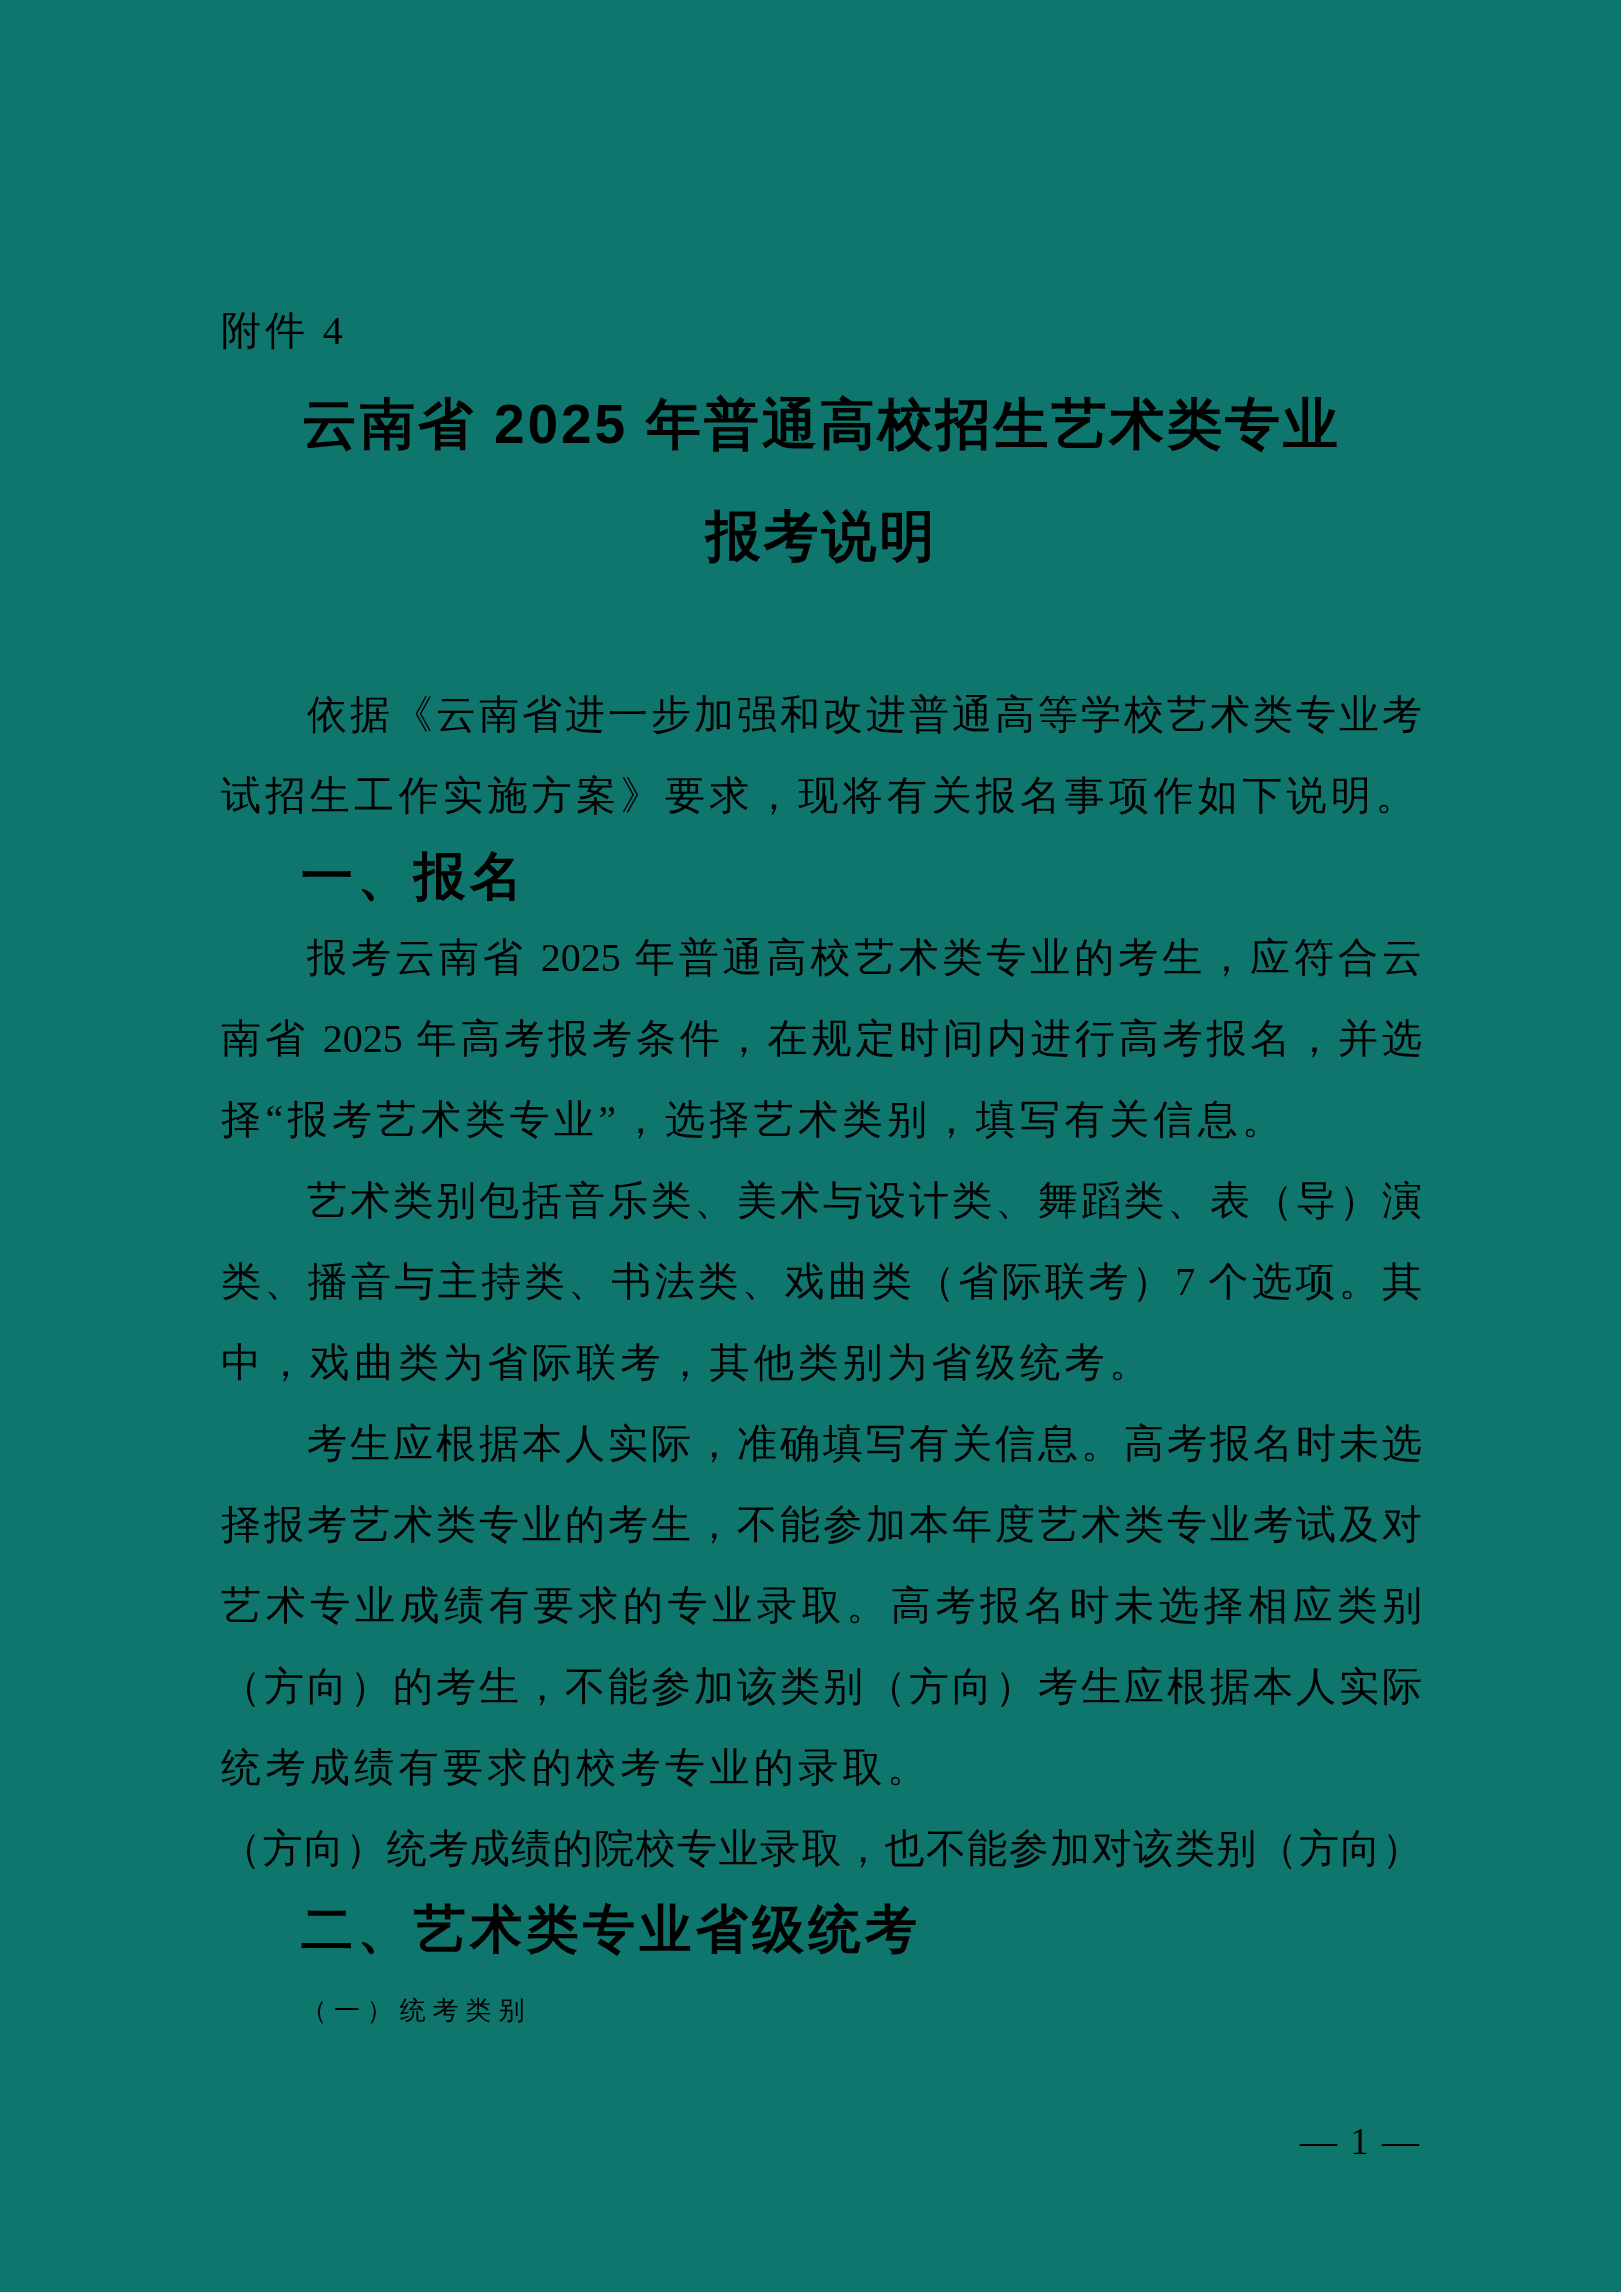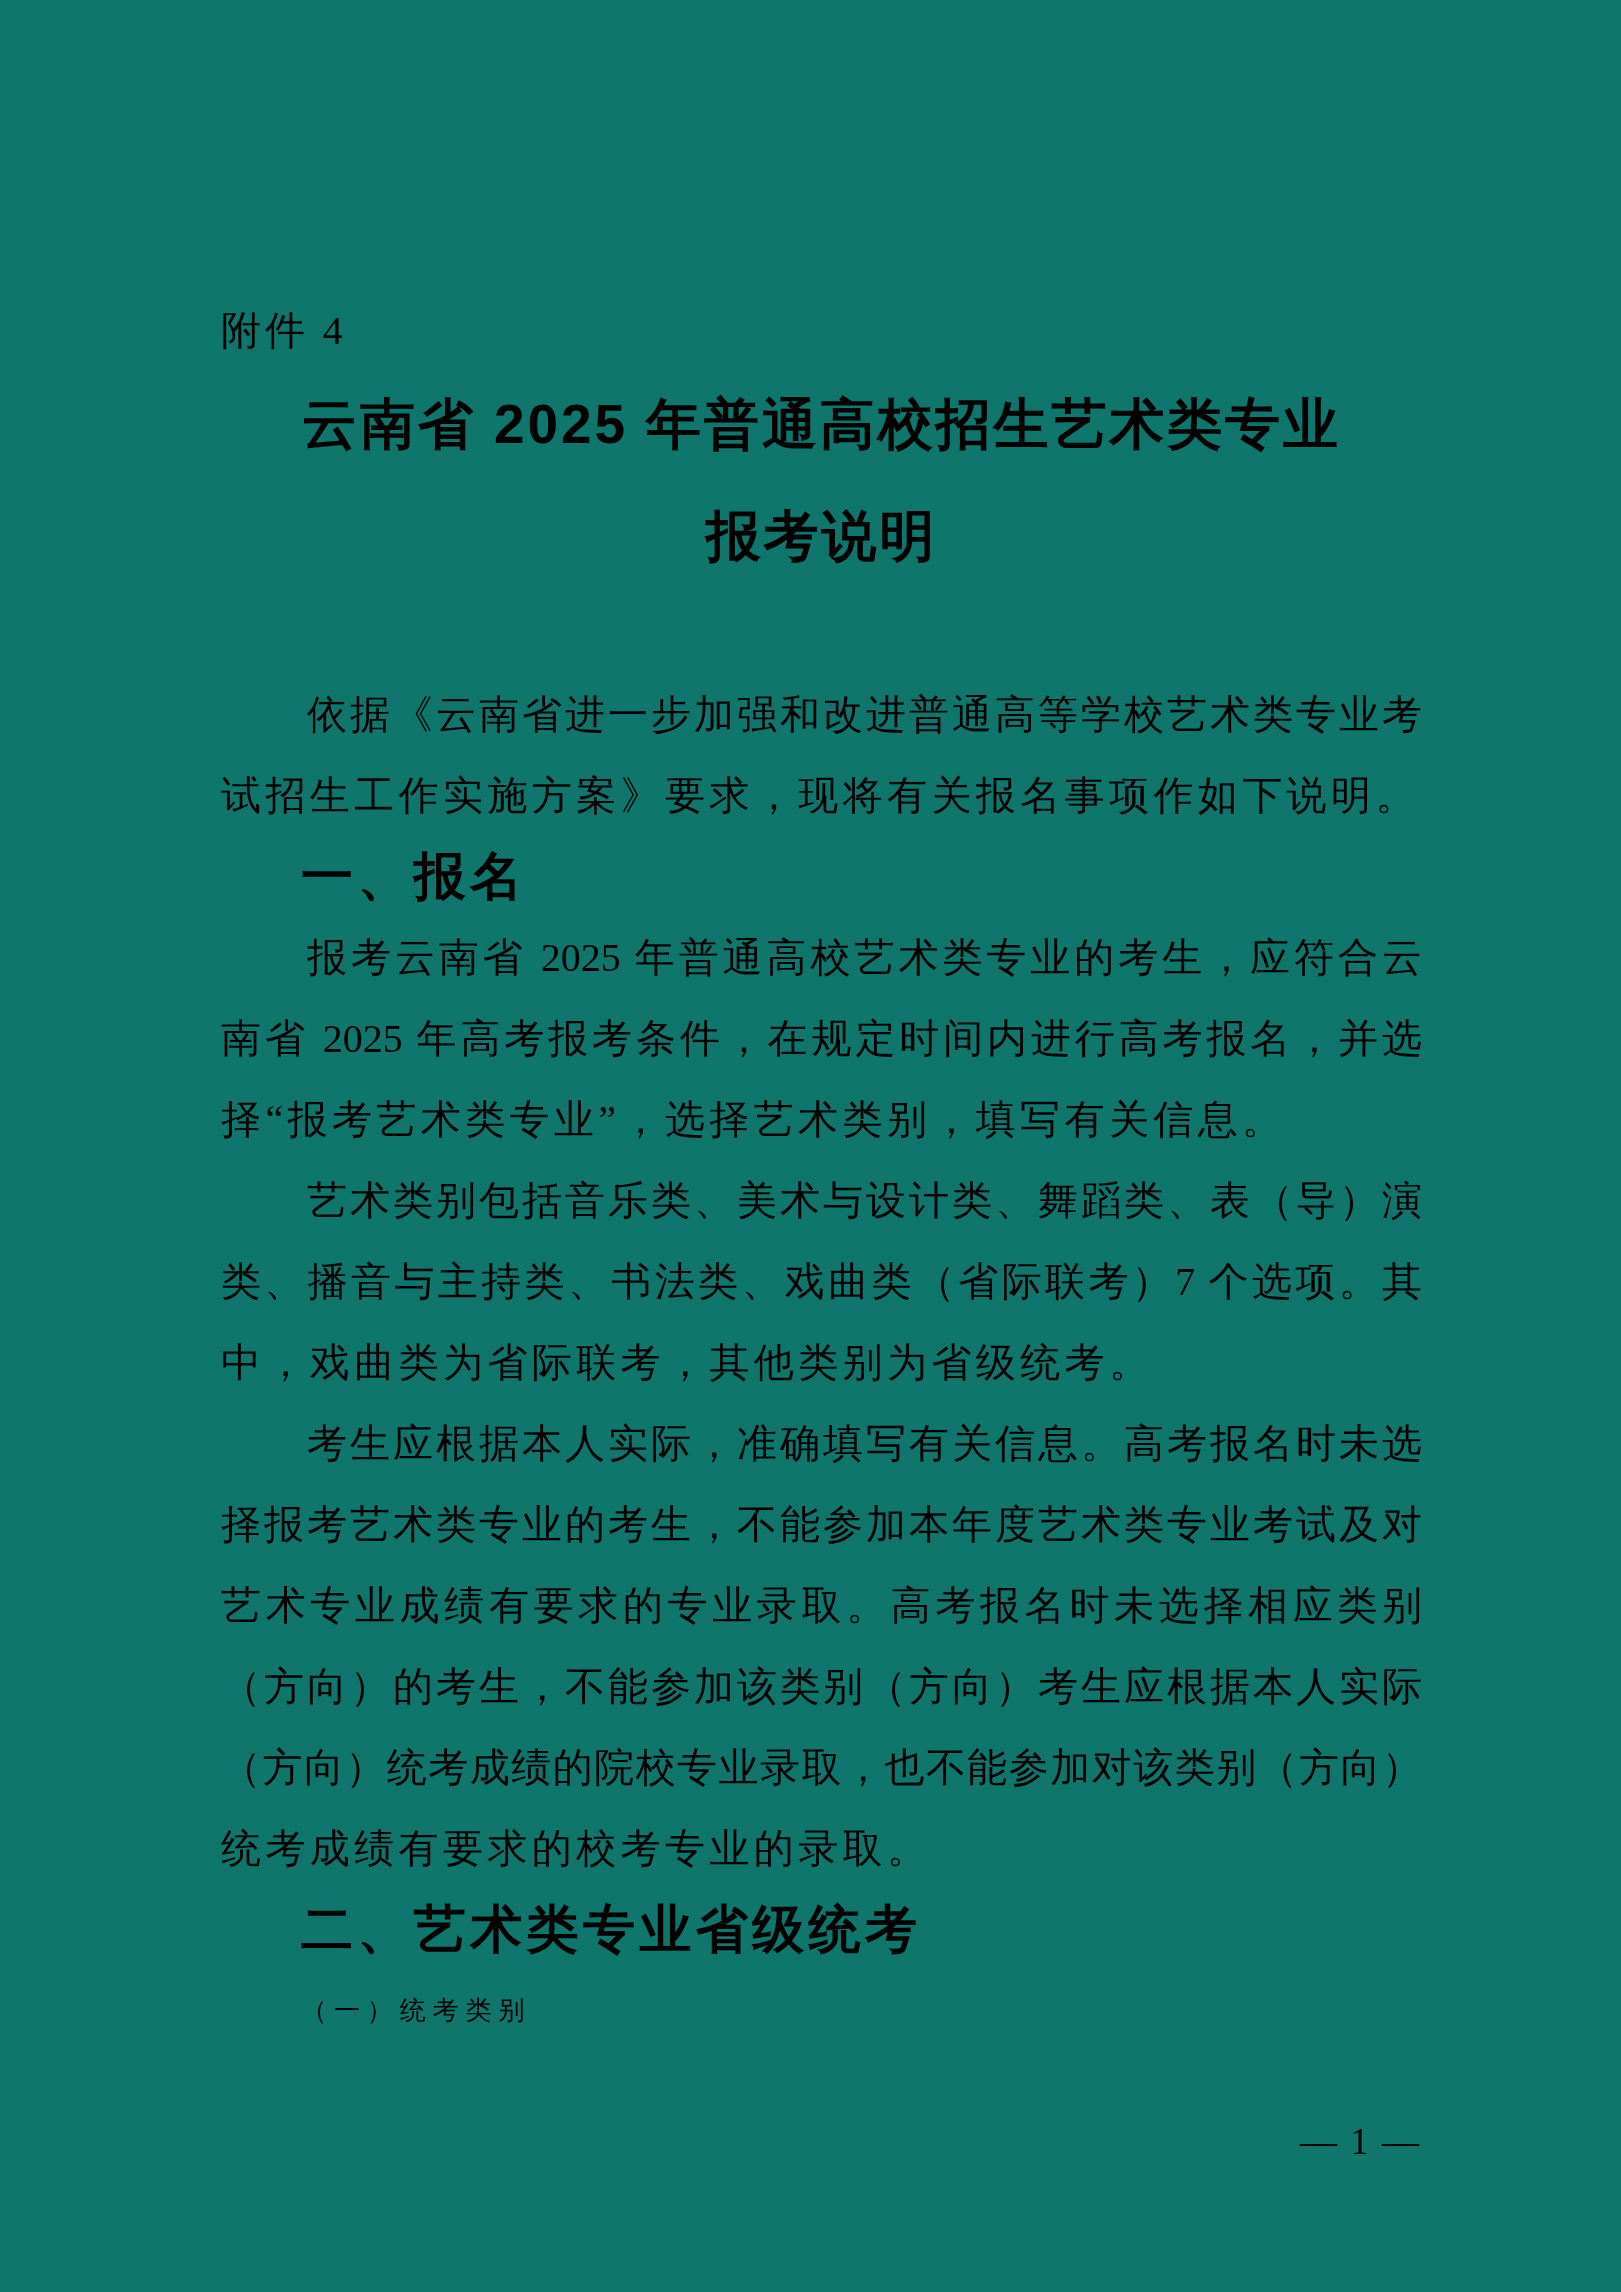--- a/index.html
+++ b/index.html
@@ -100,22 +100,22 @@
       <div class="body-line full indent">报考云南省 2025 年普通高校艺术类专业的考生，应符合云</div>
       <div class="body-line full">南省 2025 年高考报考条件，在规定时间内进行高考报名，并选</div>
       <div class="body-line end">择“报考艺术类专业”，选择艺术类别，填写有关信息。</div>
       <div class="body-line full indent">艺术类别包括音乐类、美术与设计类、舞蹈类、表（导）演</div>
       <div class="body-line full">类、播音与主持类、书法类、戏曲类（省际联考）7 个选项。其</div>
       <div class="body-line end">中，戏曲类为省际联考，其他类别为省级统考。</div>
       <div class="body-line full indent">考生应根据本人实际，准确填写有关信息。高考报名时未选</div>
       <div class="body-line full">择报考艺术类专业的考生，不能参加本年度艺术类专业考试及对</div>
       <div class="body-line full">艺术专业成绩有要求的专业录取。高考报名时未选择相应类别</div>
       <div class="body-line full">（方向）的考生，不能参加该类别（方向）考生应根据本人实际</div>
+      <div class="body-line end">统考成绩有要求的校考专业的录取。</div>
       <div class="body-line full">（方向）统考成绩的院校专业录取，也不能参加对该类别（方向）</div>
-      <div class="body-line end">统考成绩有要求的校考专业的录取。</div>
       <div class="body-line heading-line">二、艺术类专业省级统考</div>
       <div class="body-line subheading-line">（一）统考类别</div>
     </div>
 
   <div class="page-number">— 1 —</div>
 
 </div>
 
 
 </body></html>

